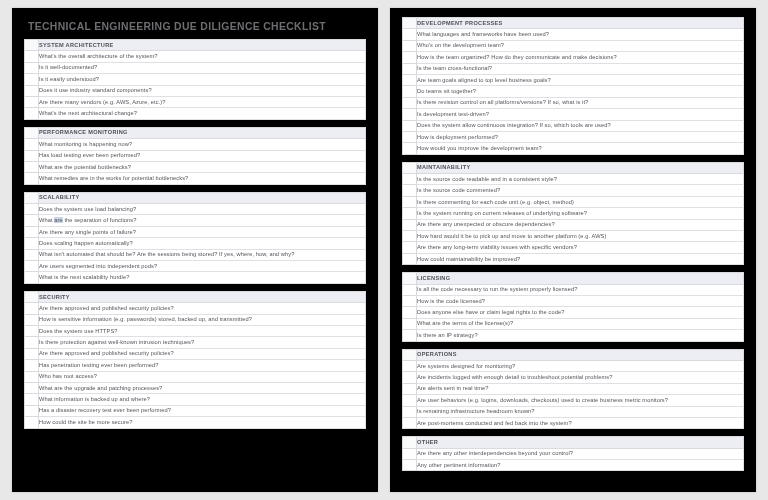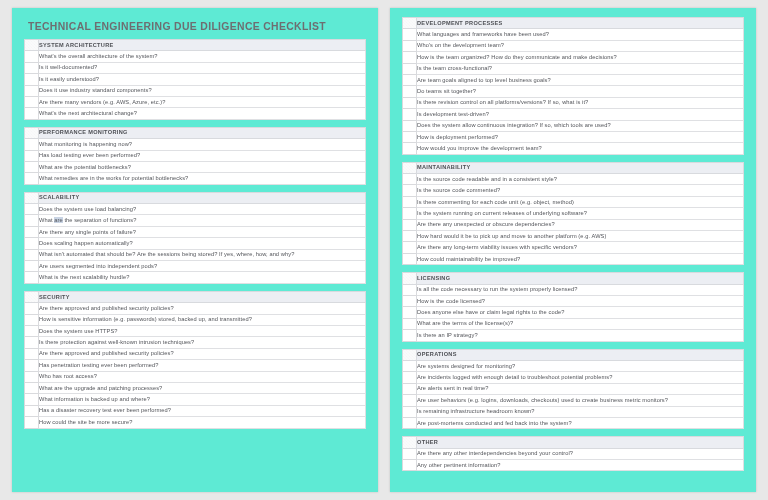--- a/index.html
+++ b/index.html
@@ -15,21 +15,21 @@
     position: relative;
   }
   .sheet-wrap {
     position: absolute;
     inset: 0;
     display: flex;
     flex-direction: row;
     align-items: flex-start;
   }
   .page {
-    background: #5eead4;
+    background: #000000;
     box-shadow: 0 0 2px rgba(0,0,0,0.18);
     position: relative;
     box-sizing: border-box;
   }
   .page-left {
     width: 366px;
     height: 484px;
     margin: 8px 0 0 12px;
     padding: 9px 12px 0 12px;
   }

